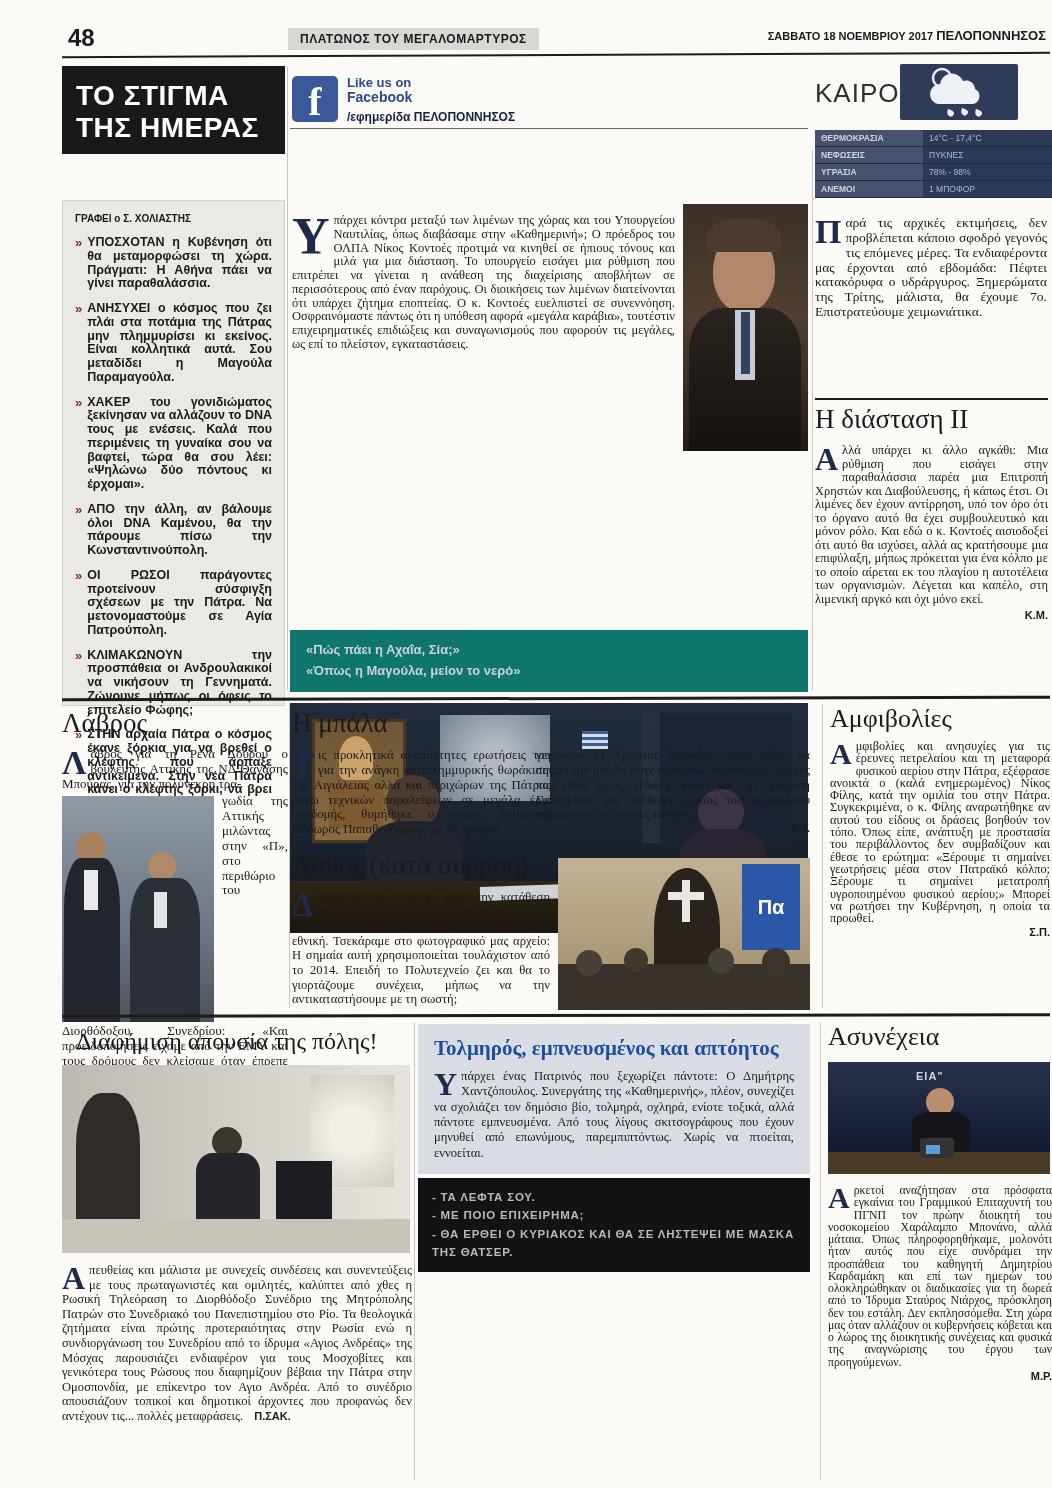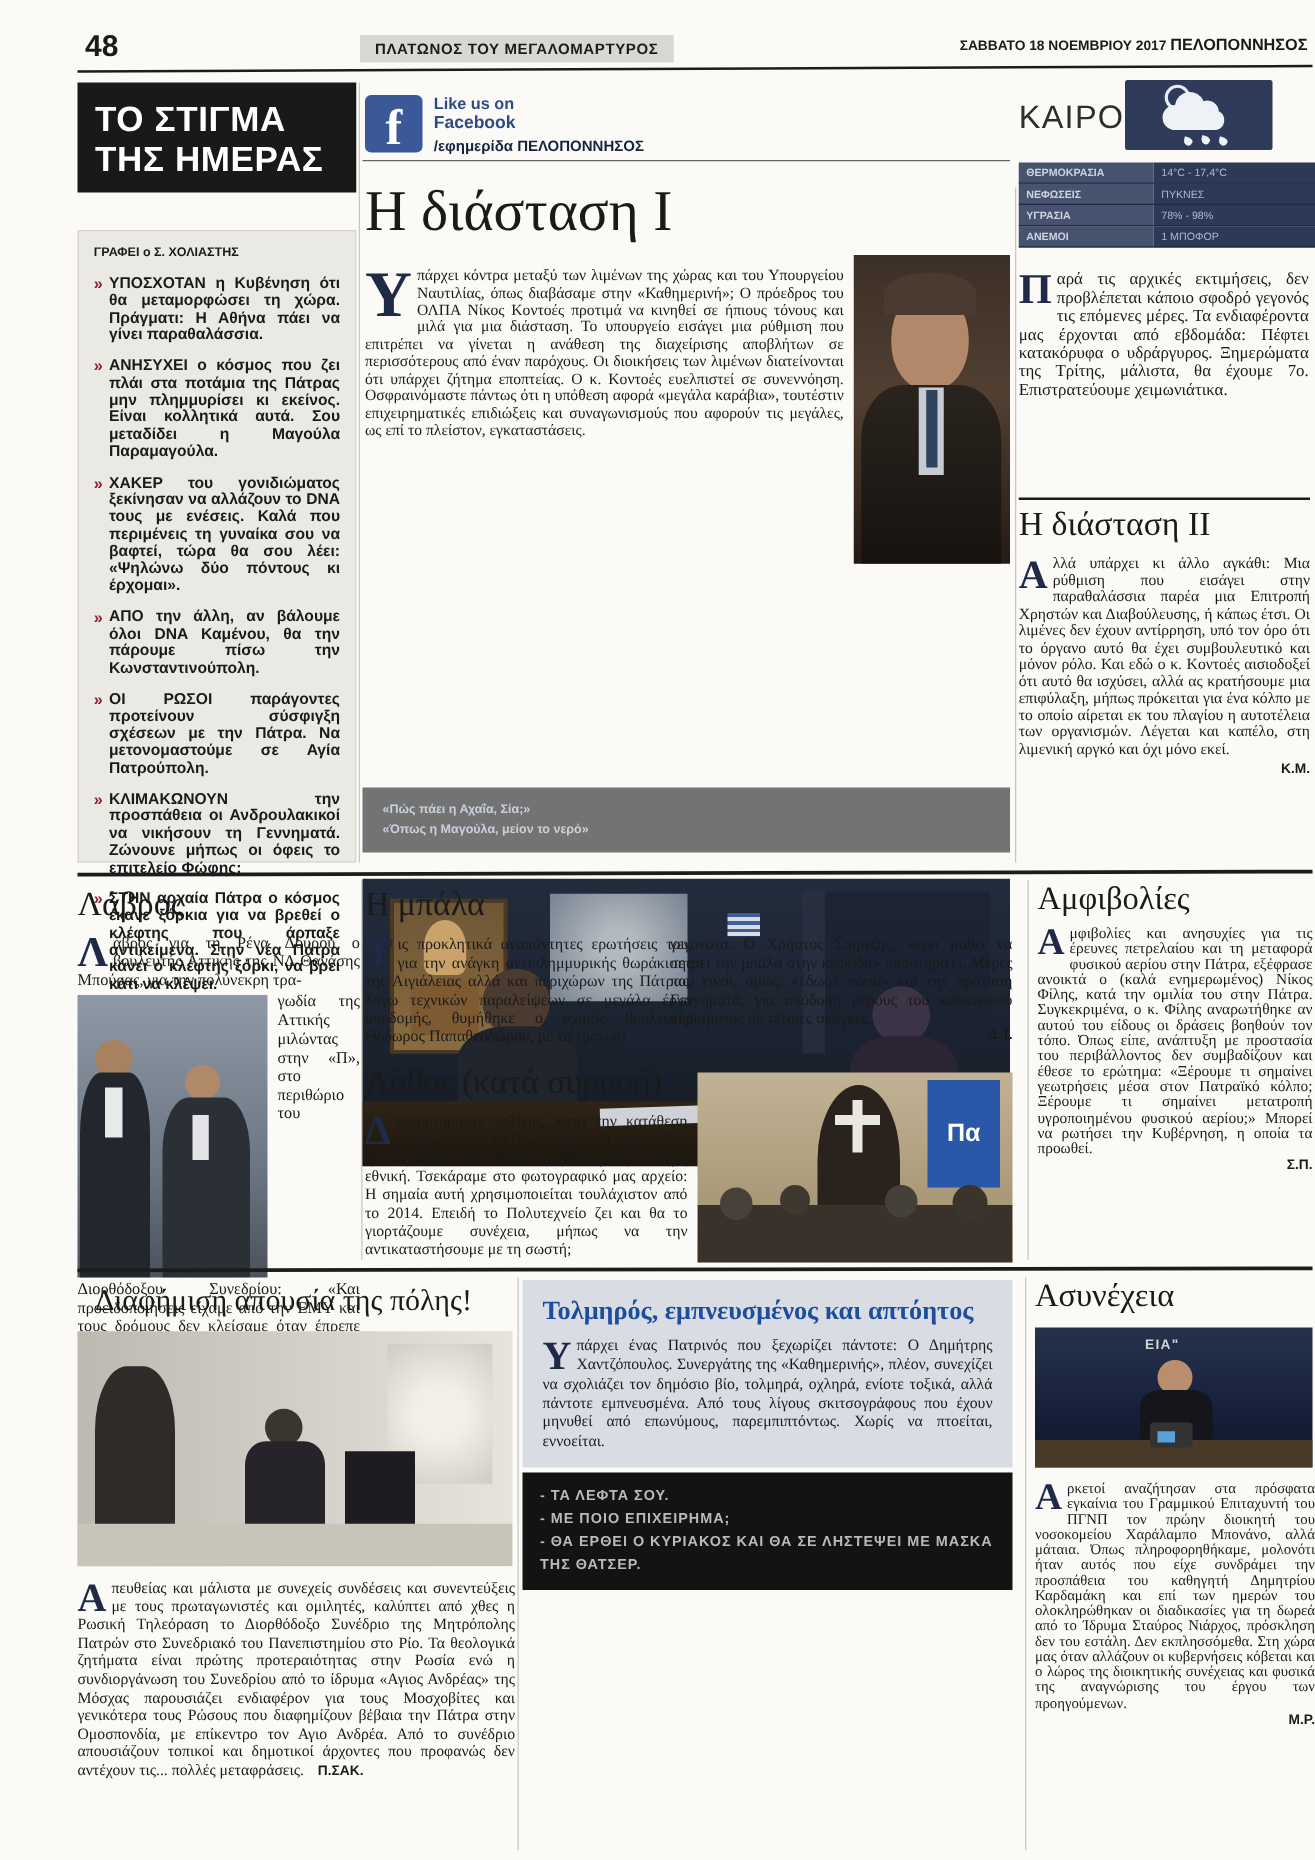--- a/index.html
+++ b/index.html
@@ -35,21 +35,21 @@
   .dropcap{float:left;font-weight:700;color:#1e2a48;line-height:.82;margin:2px 4px 0 0;}
   .sig{font-weight:700;font-size:11px;text-align:right;font-family:"Liberation Sans",sans-serif;}
   
   .kairos-title{font-size:26px;letter-spacing:1px;color:#2e2e2e;}
   .wx-box{background:#2e3c59;border-radius:2px;}
   .wx-table{width:237px;border-collapse:collapse;font-size:8.5px;}
   .wx-table td{padding:3px 6px;border-bottom:1px solid #1f2b44;}
   .wx-label{background:#47536e;color:#cdd4e2;font-weight:700;width:96px;}
   .wx-val{background:#2c3a57;color:#aeb9cf;}
   
-  .caption-band{background:#737373;color:#c9d2dc;padding:10px 16px;font-size:10px;font-weight:700;line-height:1.6;}
+  .caption-band{background:#0f766e;color:#c9d2dc;padding:10px 16px;font-size:13px;font-weight:700;line-height:1.6;}
   
   .tol-panel{background:#d9dde3;padding:12px 16px;}
   .tol-title{color:#1d4e9e;font-weight:700;font-size:21px;margin-bottom:8px;font-family:Liberation Serif, serif;}
   .black-box{background:#131313;color:#b7bbc0;padding:10px 14px;font-size:11.5px;font-weight:700;letter-spacing:.8px;line-height:1.6;}
   
   .photo{overflow:hidden;position:relative;}
 </style>
 </head>
 <body>
 
@@ -67,21 +67,21 @@
   <div class="abs vrule" style="left:812px;top:150px;height:540px;"></div>
   <div class="abs vrule" style="left:289px;top:704px;height:304px;"></div>
   <div class="abs vrule" style="left:822px;top:704px;height:304px;"></div>
   <div class="abs vrule" style="left:414px;top:1022px;height:458px;"></div>
   <div class="abs vrule" style="left:820px;top:1022px;height:458px;"></div>
 
   <div class="abs stigma-box" style="left:62px;top:66px;width:195px;">
     <div>ΤΟ ΣΤΙΓΜΑ</div>
     <div>ΤΗΣ ΗΜΕΡΑΣ</div>
   </div>
-  <div class="abs stigma-panel" style="left:62px;top:184px;width:197px;height:484px;">
+  <div class="abs stigma-panel" style="left:62px;top:200px;width:197px;height:484px;">
     <div class="stigma-byline">ΓΡΑΦΕΙ ο Σ. ΧΟΛΙΑΣΤΗΣ</div>
     <div class="stig-item">
       <span class="stig-marker">»</span>
       <span class="stig-text"><b>ΥΠΟΣΧΟΤΑΝ</b> <span>η Κυβένηση ότι θα μεταμορφώσει τη χώρα. Πράγματι: Η Αθήνα πάει να γίνει παραθαλάσσια.</span></span>
     </div>
     <div class="stig-item">
       <span class="stig-marker">»</span>
       <span class="stig-text"><b>ΑΝΗΣΥΧΕΙ</b> <span>ο κόσμος που ζει πλάι στα ποτάμια της Πάτρας μην πλημμυρίσει κι εκείνος. Είναι κολλητικά αυτά. Σου μεταδίδει η Μαγούλα Παραμαγούλα.</span></span>
     </div>
     <div class="stig-item">
@@ -144,21 +144,20 @@
           <td class="wx-label">ΑΝΕΜΟΙ</td>
           <td class="wx-val">1 ΜΠΟΦΟΡ</td>
         </tr>
   </tbody>
     </table>
   <div class="abs abody" style="left:815px;top:216px;width:232px;font-size:13.5px;line-height:1.1;">
     <span class="dropcap" style="font-size:34px;">Π</span><span>αρά τις αρχικές εκτιμήσεις, δεν προβλέπεται κάποιο σφοδρό γεγονός τις επόμενες μέρες. Τα ενδιαφέροντα μας έρχονται από εβδομάδα: Πέφτει κατακόρυφα ο υδράργυρος. Ξημερώματα της Τρίτης, μάλιστα, θα έχουμε 7ο. Επιστρατεύουμε χειμωνιάτικα.</span>
   </div>
   <div class="abs rule" style="left:815px;top:398px;width:233px;height:2px;"></div>
 
-  <div class="abs atitle" style="left:292px;top:142px;font-size:46px;">Η διάσταση Ι</div>
   <div class="abs photo" style="left:683px;top:148px;width:125px;height:247px;background:linear-gradient(180deg,#3c2f26 0%,#514032 45%,#241b15 100%);">
     <div style="position:absolute;left:30px;top:26px;width:62px;height:82px;background:#b3886a;border-radius:50% 50% 46% 46%;"></div>
     <div style="position:absolute;left:24px;top:14px;width:74px;height:34px;background:#4a3a30;border-radius:50% 50% 0 0;"></div>
     <div style="position:absolute;left:6px;top:104px;width:112px;height:143px;background:linear-gradient(180deg,#2a241f,#17120e);border-radius:30% 30% 0 0;"></div>
     <div style="position:absolute;left:52px;top:106px;width:20px;height:70px;background:#c9cbd4;"></div>
     <div style="position:absolute;left:58px;top:108px;width:9px;height:62px;background:#30445f;"></div>
   </div>
   <div class="abs abody" style="left:292px;top:214px;width:383px;font-size:12.5px;line-height:1.1;">
     <span class="dropcap" style="font-size:52px;">Υ</span><span>πάρχει κόντρα μεταξύ των λιμένων της χώρας και του Υπουργείου Ναυτιλίας, όπως διαβάσαμε στην «Καθημερινή»; Ο πρόεδρος του ΟΛΠΑ Νίκος Κοντοές προτιμά να κινηθεί σε ήπιους τόνους και μιλά για μια διάσταση. Το υπουργείο εισάγει μια ρύθμιση που επιτρέπει να γίνεται η ανάθεση της διαχείρισης αποβλήτων σε περισσότερους από έναν παρόχους. Οι διοικήσεις των λιμένων διατείνονται ότι υπάρχει ζήτημα εποπτείας. Ο κ. Κοντοές ευελπιστεί σε συνεννόηση. Οσφραινόμαστε πάντως ότι η υπόθεση αφορά «μεγάλα καράβια», τουτέστιν επιχειρηματικές επιδιώξεις και συναγωνισμούς που αφορούν τις μεγάλες, ως επί το πλείστον, εγκαταστάσεις.</span>
   </div>

